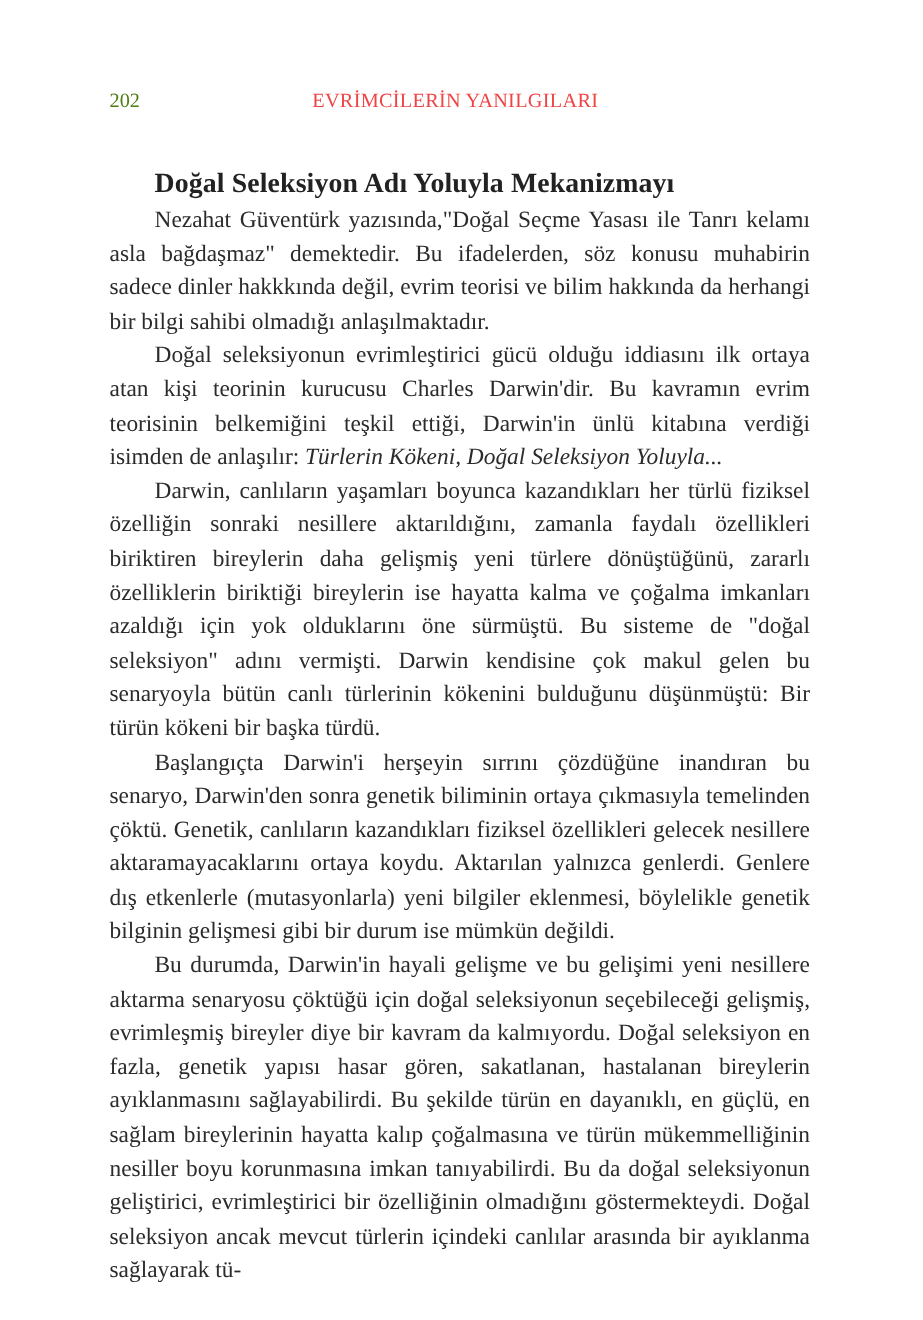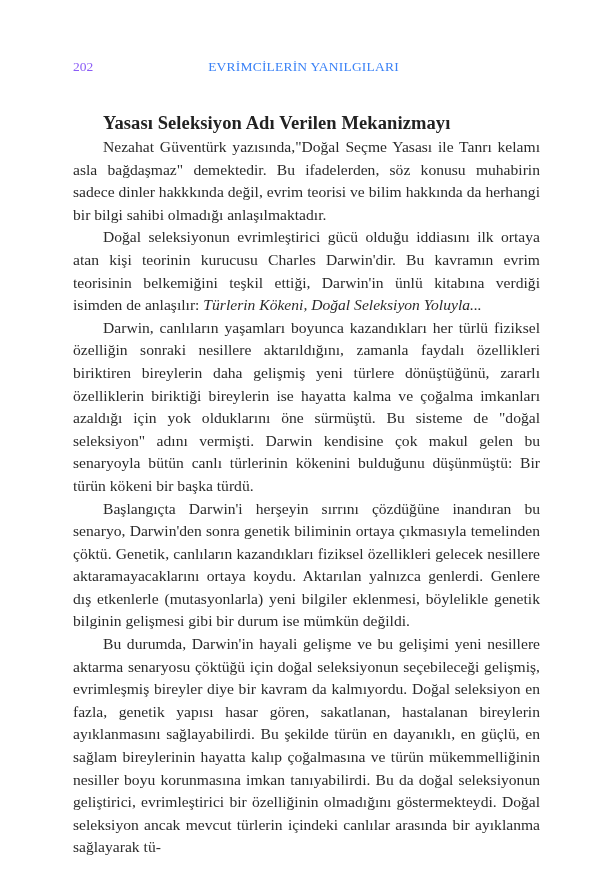--- a/index.html
+++ b/index.html
@@ -20,31 +20,31 @@
       top: 59px;
       left: 0;
       width: 615px;
       height: 20px;
     }
     .page-number {
       position: absolute;
       left: 73px;
       top: 0;
       font-size: 13.5px;
-      color: #8b5cf6;
+      color: #4d7c0f;
     }
     .running-title {
       position: absolute;
       left: 0;
       width: 607px;
       top: 0;
       text-align: center;
       font-size: 13.5px;
       letter-spacing: 0.2px;
-      color: #3b82f6;
+      color: #ef4444;
       text-transform: uppercase;
     }
     .content {
       position: absolute;
       left: 73px;
       top: 112px;
       width: 467px;
     }
     .section-heading {
       margin: 0 0 2px 30px;
@@ -69,21 +69,21 @@
 </head>
 <body>
 
 <div class="running-head">
   <span class="page-number">202</span>
   <span class="running-title">EVRİMCİLERİN YANILGILARI</span>
 </div>
 
 <div class="content">
   <h2 class="section-heading">
-    <span>Yasası Seleksiyon Adı Verilen Mekanizmayı</span>
+    <span>Doğal Seleksiyon Adı Yoluyla Mekanizmayı</span>
   </h2>
 
   <p class="para">Nezahat Güventürk yazısında,"Doğal Seçme Yasası ile Tanrı kelamı asla bağdaşmaz" demektedir. Bu ifadelerden, söz konusu muhabirin sadece dinler hakkkında değil, evrim teorisi ve bilim hakkında da herhangi bir bilgi sahibi olmadığı anlaşılmaktadır.</p>
 
   <p class="para"><span>Doğal seleksiyonun evrimleştirici gücü olduğu iddiasını ilk ortaya atan kişi teorinin kurucusu Charles Darwin'dir. Bu kavramın evrim teorisinin belkemiğini teşkil ettiği, Darwin'in ünlü kitabına verdiği isimden de anlaşılır: </span><em>Türlerin Kökeni, Doğal Seleksiyon Yoluyla...</em></p>
 
   <p class="para">Darwin, canlıların yaşamları boyunca kazandıkları her türlü fiziksel özelliğin sonraki nesillere aktarıldığını, zamanla faydalı özellikleri biriktiren bireylerin daha gelişmiş yeni türlere dönüştüğünü, zararlı özelliklerin biriktiği bireylerin ise hayatta kalma ve çoğalma imkanları azaldığı için yok olduklarını öne sürmüştü. Bu sisteme de "doğal seleksiyon" adını vermişti. Darwin kendisine çok makul gelen bu senaryoyla bütün canlı türlerinin kökenini bulduğunu düşünmüştü: Bir türün kökeni bir başka türdü.</p>
 
   <p class="para">Başlangıçta Darwin'i herşeyin sırrını çözdüğüne inandıran bu senaryo, Darwin'den sonra genetik biliminin ortaya çıkmasıyla temelinden çöktü. Genetik, canlıların kazandıkları fiziksel özellikleri gelecek nesillere aktaramayacaklarını ortaya koydu. Aktarılan yalnızca genlerdi. Genlere dış etkenlerle (mutasyonlarla) yeni bilgiler eklenmesi, böylelikle genetik bilginin gelişmesi gibi bir durum ise mümkün değildi.</p>
 

